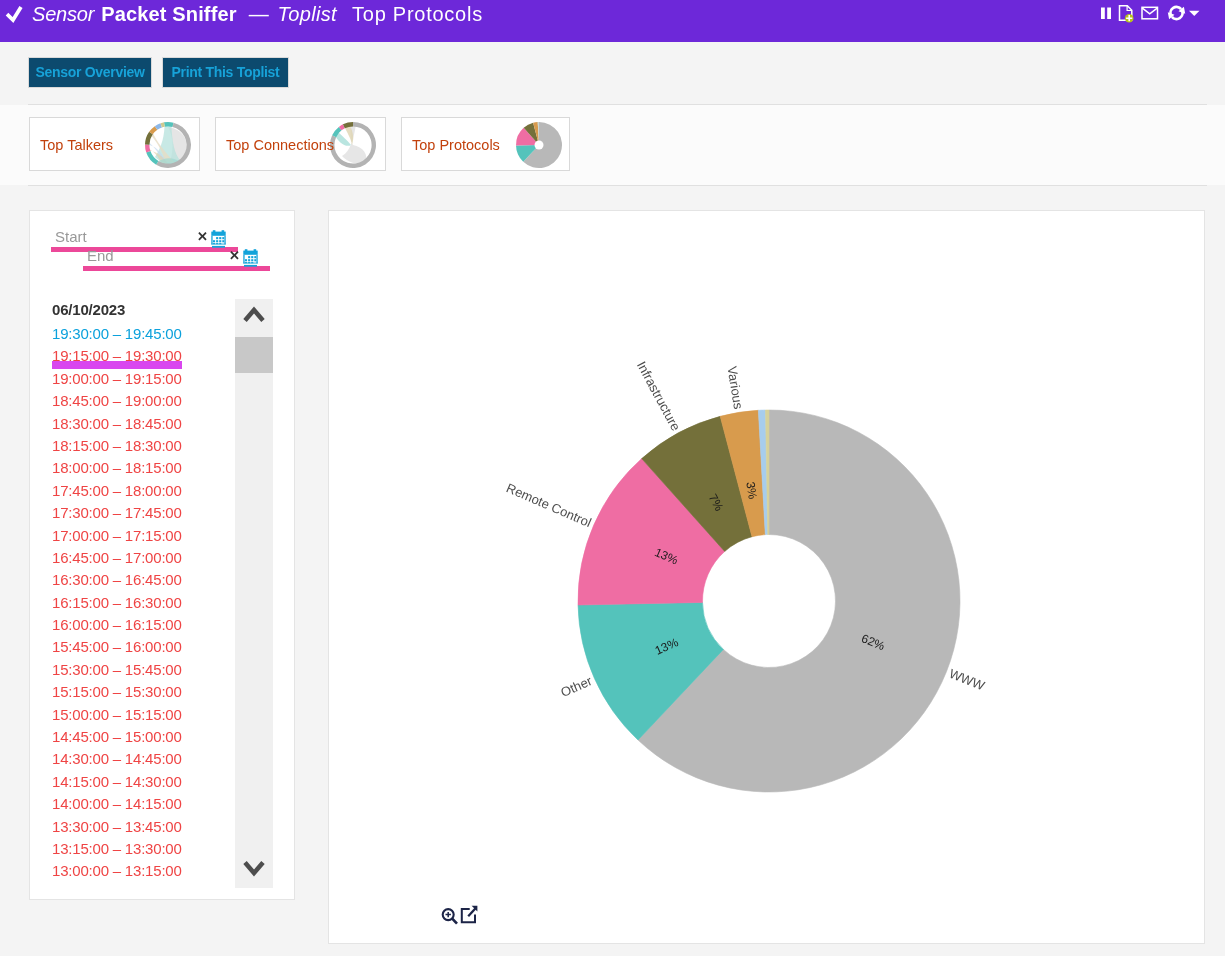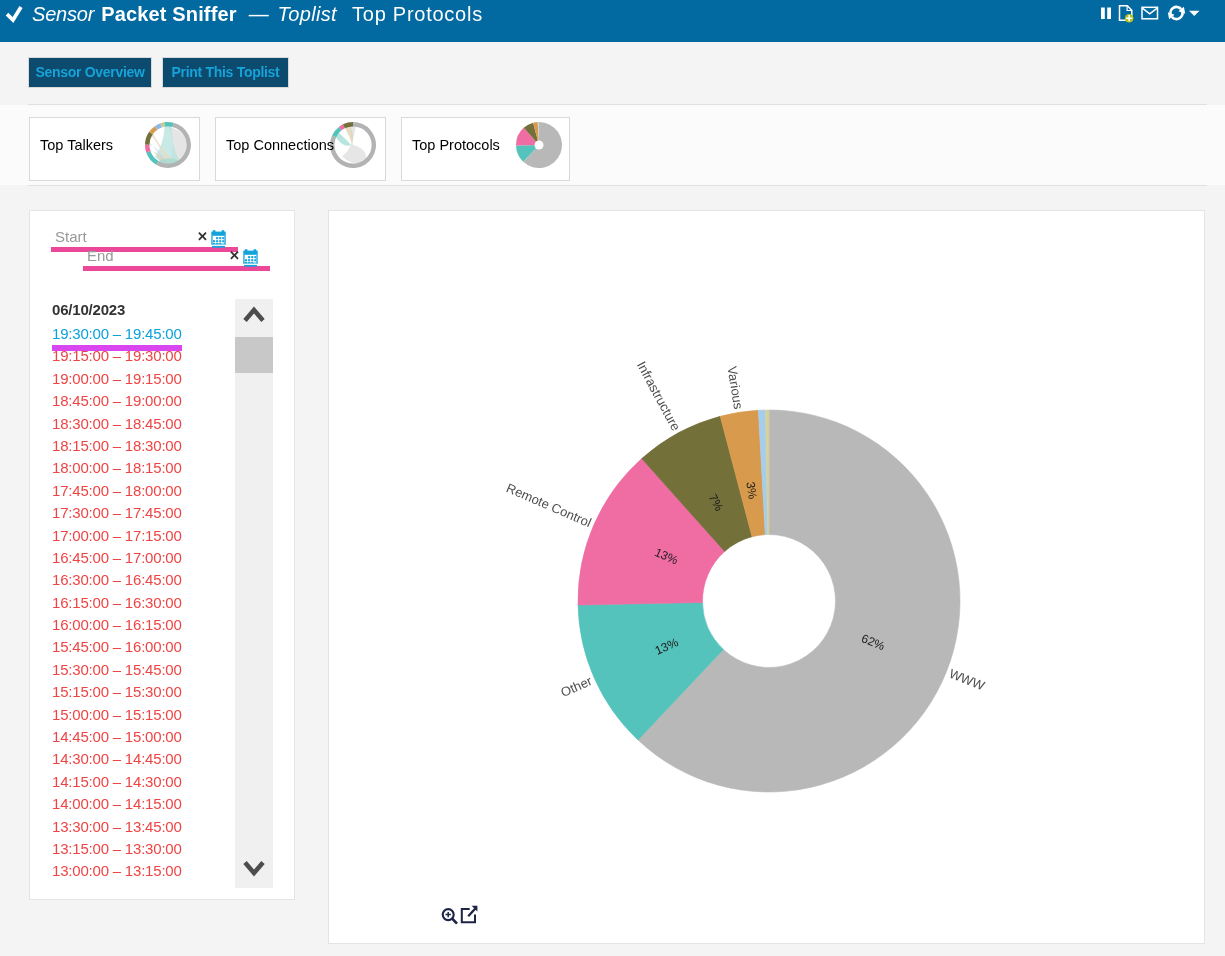--- a/index.html
+++ b/index.html
@@ -1,46 +1,46 @@
 <!DOCTYPE html>
 <html><head>
 <meta charset="utf-8">
 <style>
 * { margin:0; padding:0; box-sizing:border-box; }
 html,body { width:1225px; height:956px; background:#f4f4f4; font-family:"Liberation Sans",sans-serif; overflow:hidden; }
-#topbar { position:absolute; left:0; top:0; width:1225px; height:42px; background:#0369a1; color:#fff; }
+#topbar { position:absolute; left:0; top:0; width:1225px; height:42px; background:#6d28d9; color:#fff; }
 #topbar .tt { position:absolute; left:32px; top:0; line-height:28px; font-size:20px; letter-spacing:-0.2px; white-space:nowrap; }
 #topbar .tt b { margin-left:7px; letter-spacing:0.15px; }
 #topbar .tt .dash { margin-left:12px; }
 #topbar .tt i.tl { margin-left:9px; letter-spacing:0.35px; }
 #topbar .tt .tp { margin-left:15px; letter-spacing:0.75px; }
 #topbar .tt i { font-style:italic; font-weight:normal; }
 #topbar .tt b { font-weight:bold; }
 .tbicons { position:absolute; right:24px; top:5px; }
 .btn { position:absolute; top:57px; height:31px; background:#0c4a6e; border:1px solid #d9d9d9; color:#17a2d8; font-weight:bold; font-size:14px; letter-spacing:-0.3px; line-height:29px; text-align:center; }
 #btn1 { left:28px; width:124px; }
 #btn2 { left:162px; width:127px; }
 .hr1 { position:absolute; left:28px; right:18px; top:104px; border-top:1px solid #e0e0e0; }
 #tabband { position:absolute; left:0; top:105px; width:1225px; height:80px; background:#fbfbfb; }
 .hr2 { position:absolute; left:28px; right:18px; top:185px; border-top:1px solid #e0e0e0; }
-.tab { position:absolute; top:117px; height:64px; background:#fff; border:1px solid #d9d9d9; color:#000000; font-size:14.5px; }
+.tab { position:absolute; top:117px; height:54px; background:#fff; border:1px solid #d9d9d9; color:#c2410c; font-size:14.5px; }
 .tab .lbl { position:absolute; left:10px; top:0; line-height:54px; white-space:nowrap; z-index:2; }
 .tab svg { position:absolute; top:3px; }
 #tab1 { left:29px; width:171px; }
 #tab2 { left:215px; width:171px; }
 #tab3 { left:401px; width:169px; }
 #leftcard { position:absolute; left:29px; top:210px; width:266px; height:690px; background:#fff; border:1px solid #e4e4e4; }
 .inp { position:absolute; left:21px; width:187px; height:30px; border-bottom:5px solid #ec4899; color:#999; font-size:15px; line-height:30px; padding-left:4px; }
 .inp .x { position:absolute; right:30px; top:0px; color:#333; font-weight:bold; font-size:13px; }
 .inp svg { position:absolute; right:11px; top:8px; }
 #listwrap { position:absolute; left:22px; top:86px; width:185px; }
 .ldate { font-weight:bold; color:#333; font-size:15px; height:26px; line-height:26px; letter-spacing:-0.2px; }
 .litem { height:22.4px; line-height:22.4px; color:#ef4444; font-size:15px; letter-spacing:-0.2px; white-space:nowrap; }
 .litem.sel { color:#0ba1dc; }
-.litem.sel span { border-bottom:6px solid #d946ef; padding-bottom:3px; }
+.litem.sel span { border-bottom:8px solid #d946ef; padding-bottom:19px; }
 #scroll { position:absolute; left:205px; top:88px; width:38px; height:589px; background:#f0f0f0; }
 #scroll .thumb { position:absolute; left:0; top:38px; width:38px; height:36px; background:#c8c8c8; }
 #scroll svg { position:absolute; left:7px; }
 #rightcard { position:absolute; left:328px; top:210px; width:877px; height:734px; background:#fff; border:1px solid #e4e4e4; }
 #ctitle { position:absolute; left:22.5px; top:23px; font-size:18px; letter-spacing:0.15px; color:#18a3d7; }
 #chart { position:absolute; left:0; top:0; }
 #cicons { position:absolute; left:112px; top:694px; }
 </style>
 </head>
 <body>

